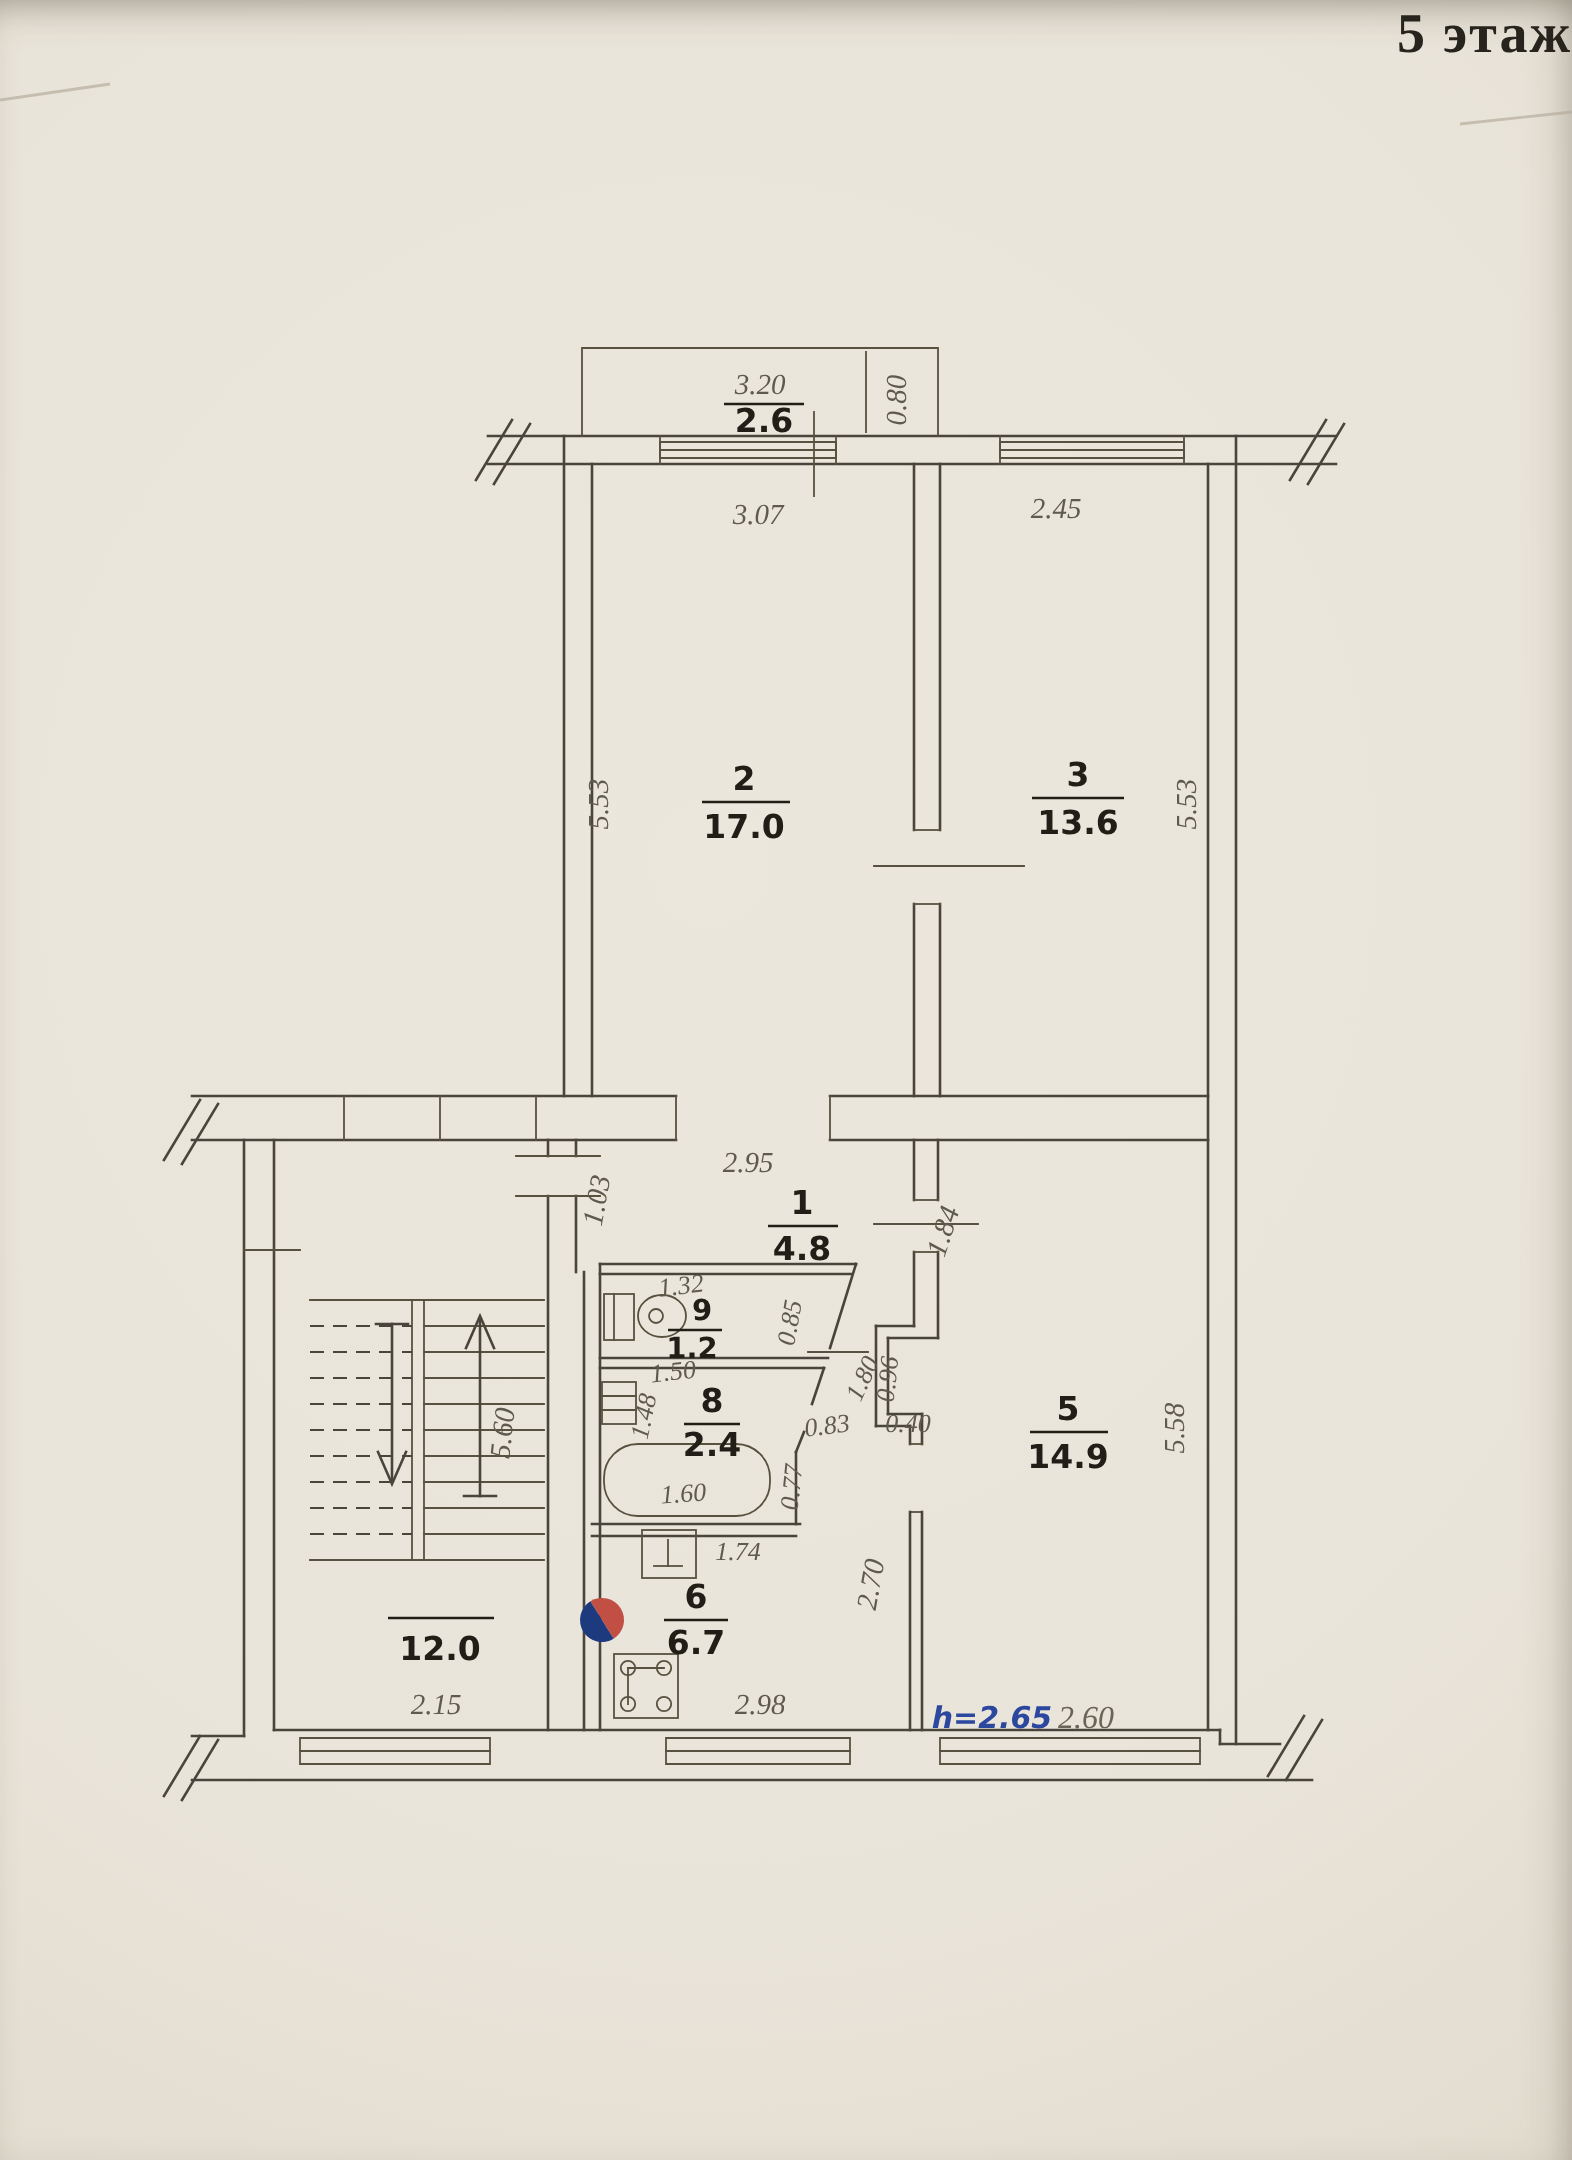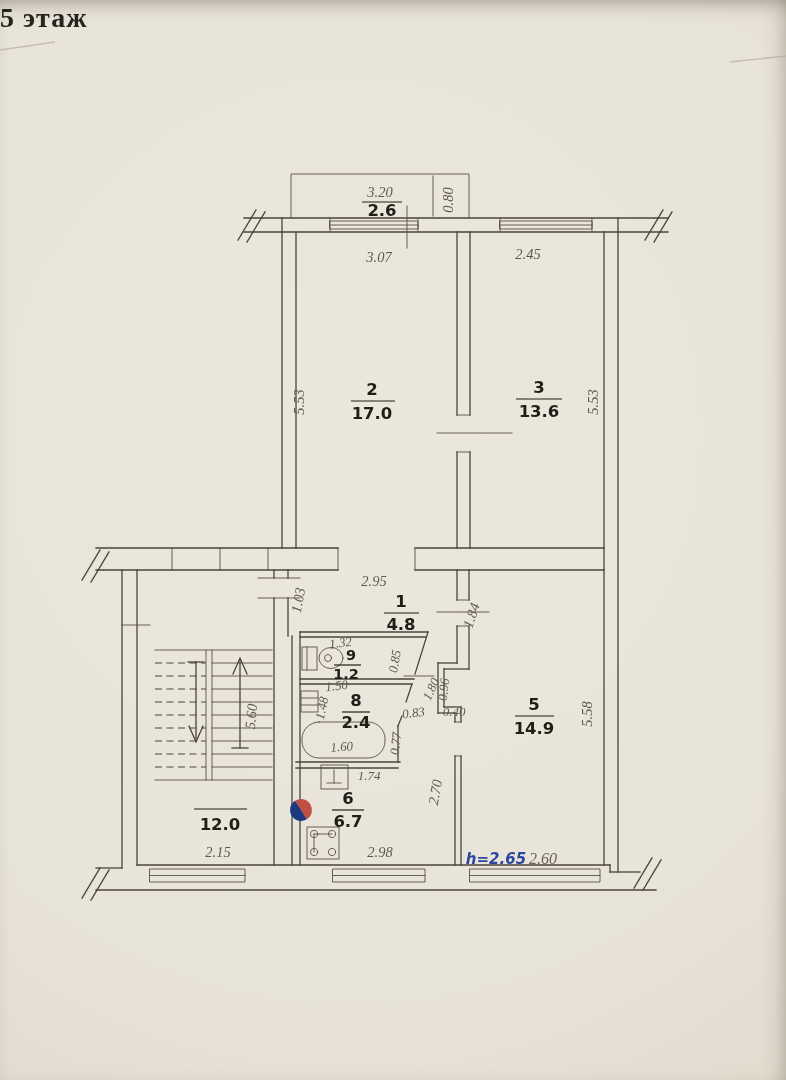--- a/index.html
+++ b/index.html
@@ -8,21 +8,21 @@
   }
   html,body{margin:0;padding:0;}
   body{
     width:786px;height:1080px;overflow:hidden;
     background:radial-gradient(ellipse 120% 90% at 45% 40%, #ece7dc 0%, var(--paper) 55%, #ddd6c8 100%);
     box-shadow:inset 0 14px 22px -14px rgba(60,50,35,.45), inset -14px 0 26px -16px rgba(60,50,35,.35);
     font-family:"Liberation Serif", serif;
     position:relative;
   }
   .title{
-    position:absolute;top:2px;left:0;width:786px;text-align:left;
+    position:absolute;top:2px;left:0;width:786px;text-align:right;
     font:600 28px "Liberation Serif", serif;color:#27231d;letter-spacing:1px;
   }
   svg{position:absolute;left:0;top:0;}
   .w{stroke:var(--ink);stroke-width:1.3;fill:none;stroke-linecap:square;}
   .t{stroke:var(--thin);stroke-width:.9;fill:none;stroke-linecap:square;}
   .dash{stroke:var(--ink);stroke-width:1;fill:none;stroke-dasharray:7 4.5;}
   .frac{stroke:var(--bold);stroke-width:1.2;}
   .edge{stroke:#b3aa9a;stroke-width:1.4;opacity:.65;}
   text{user-select:none;}
   .dim{font:italic 14.5px "Liberation Serif", serif;fill:var(--dim);}

